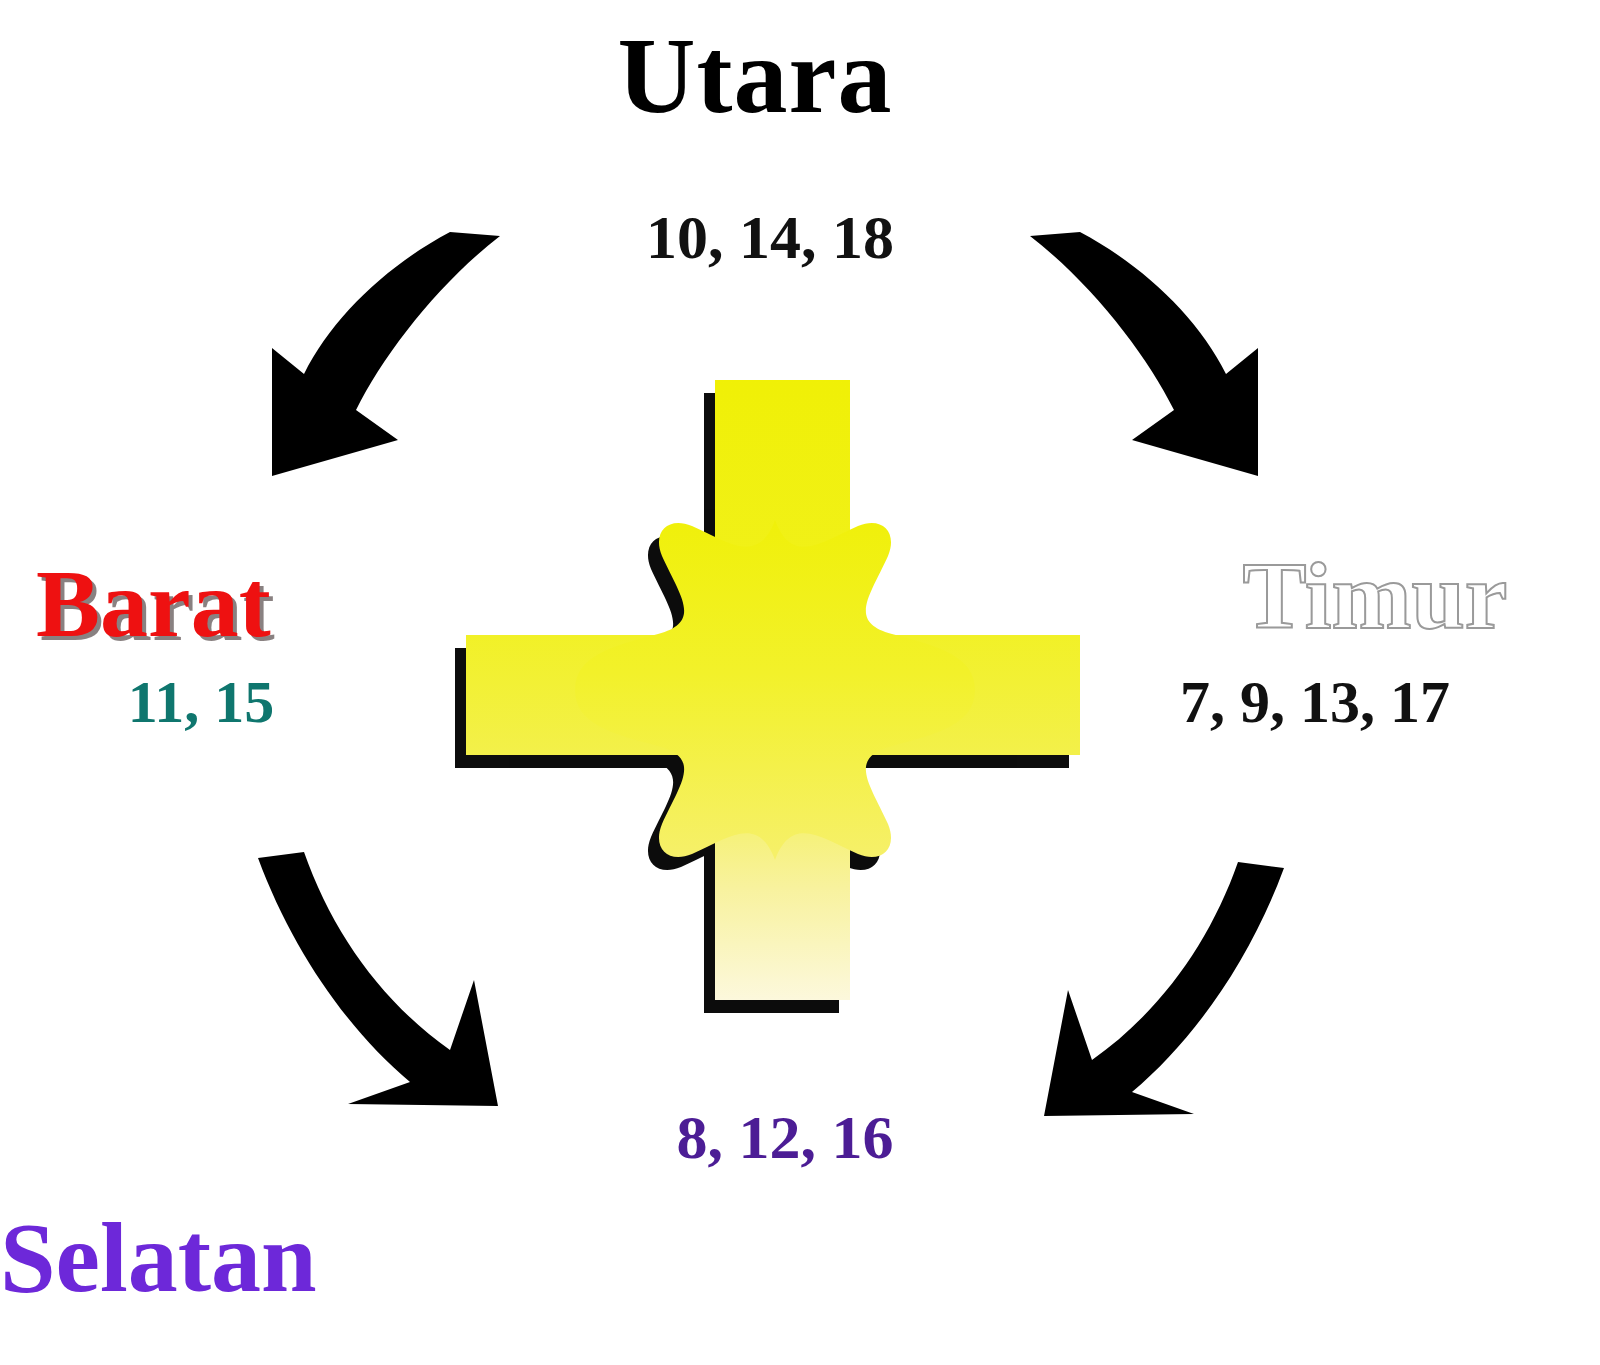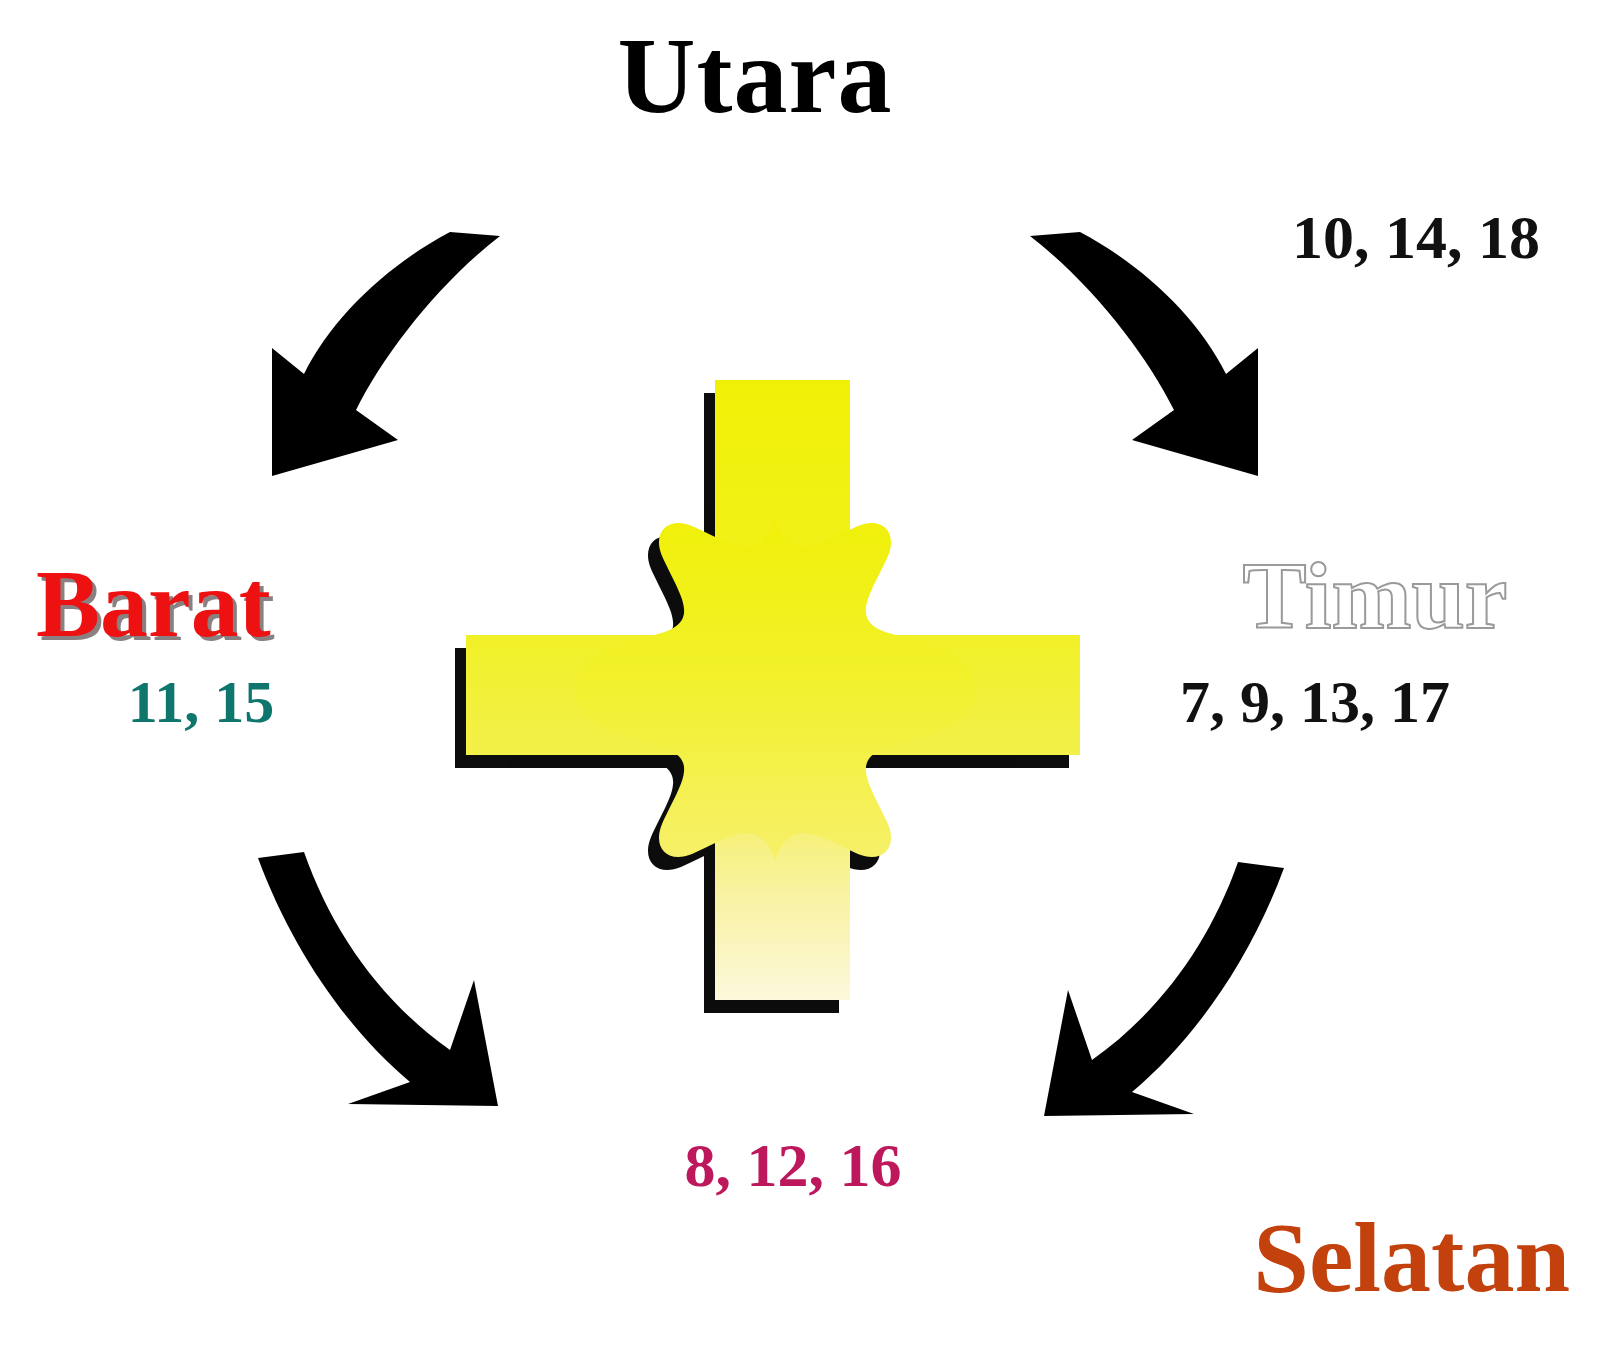--- a/index.html
+++ b/index.html
@@ -36,21 +36,21 @@
     text-align: center;
     font-size: 108px;
     color: #000000;
     letter-spacing: 1px;
   }
 
   #nums-utara {
     left: 0;
     top: 206px;
     width: 1540px;
-    text-align: right;
+    text-align: center;
     font-size: 62px;
     color: #111111;
   }
 
   #title-barat {
     left: 36px;
     top: 556px;
     width: 330px;
     text-align: left;
     font-size: 96px;
@@ -81,36 +81,35 @@
   #nums-timur {
     left: 1180px;
     top: 672px;
     width: 400px;
     text-align: left;
     font-size: 60px;
     color: #111111;
   }
 
   #nums-selatan {
-    left: 8px;
+    left: 0;
     top: 1106px;
     width: 1570px;
     text-align: center;
     font-size: 62px;
-    color: #be185d;
-    margin-top: 28px;
+    color: #4c1d95;
   }
 
   #title-selatan {
     left: 0;
     top: 1208px;
     width: 1570px;
-    text-align: right;
+    text-align: left;
     font-size: 100px;
-    color: #c2410c;
+    color: #6d28d9;
   }
 
   
   #emblem {
     position: absolute;
     left: 430px;
     top: 350px;
     width: 690px;
     height: 680px;
   }

